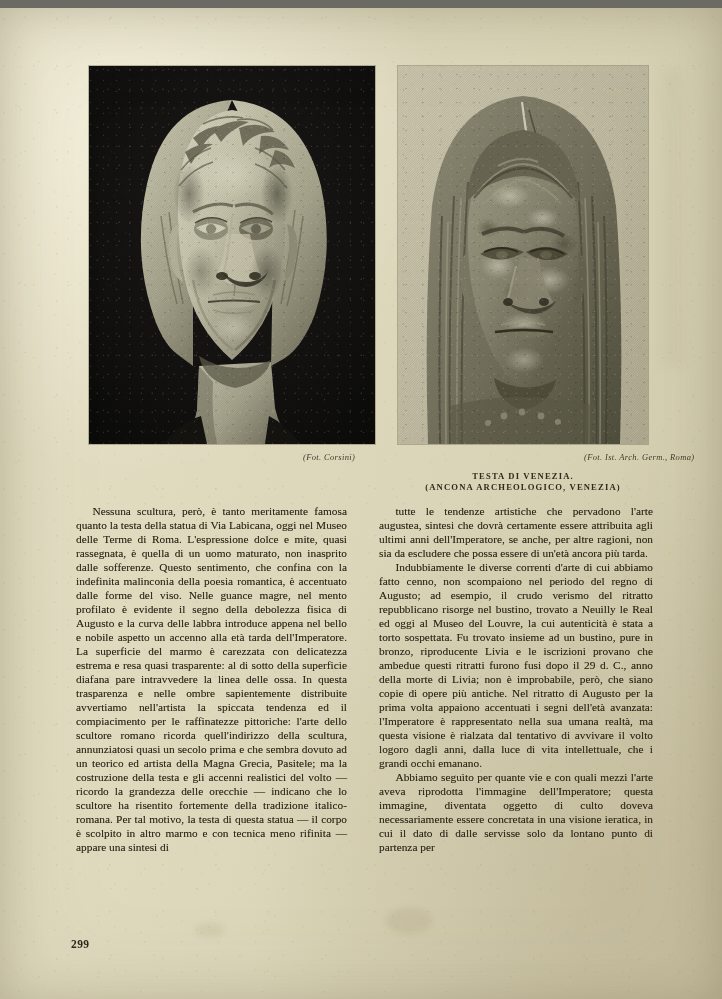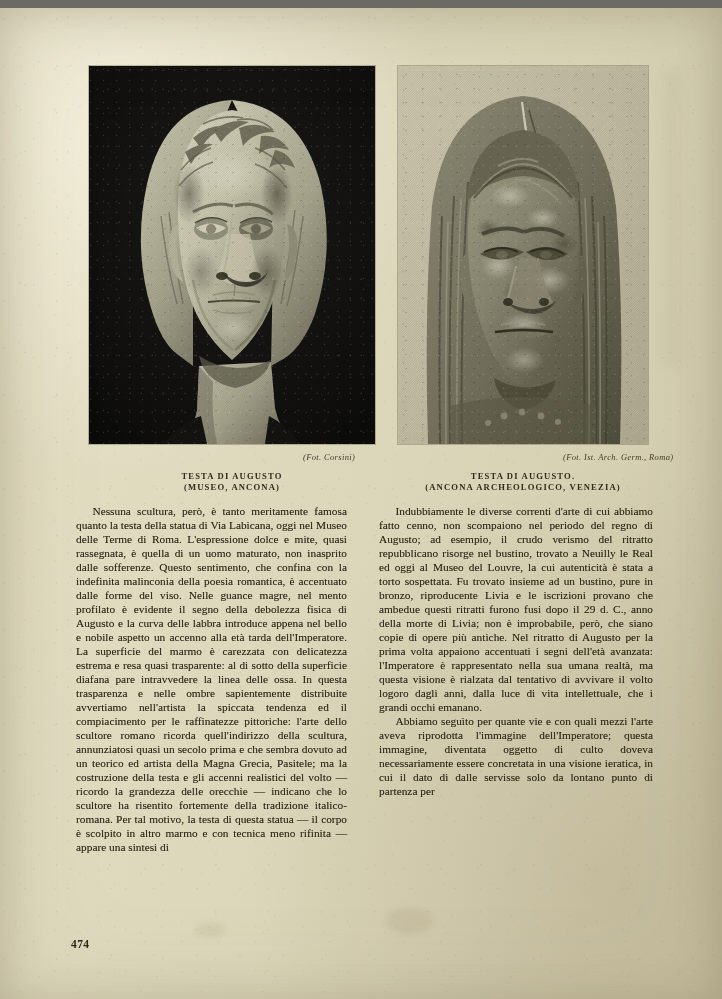--- a/index.html
+++ b/index.html
@@ -94,21 +94,21 @@
   .credit {
     position: absolute;
     font-family: "Liberation Serif", "DejaVu Serif", serif;
     font-style: italic;
     font-size: 8.5px;
     letter-spacing: .35px;
     color: #40392a;
     white-space: nowrap;
   }
   #credit-left  { left: 303px; top: 444px; }
-  #credit-right { left: 563px; top: 444px; }
+  #credit-right { left: 584px; top: 444px; }
 
   .plate-caption {
     position: absolute;
     text-align: center;
     font-family: "Liberation Serif", "DejaVu Serif", serif;
     font-size: 8.6px;
     font-weight: bold;
     letter-spacing: 1.15px;
     line-height: 11px;
     color: #2f2a1c;
@@ -402,40 +402,37 @@
         </svg>
         <div class="halftone"></div>
         <div class="photo-noise"></div>
       </div>
     </div>
   </div>
 
   <div class="credit" id="credit-left">(Fot. Corsini)</div>
   <div class="credit" id="credit-right">(Fot. Ist. Arch. Germ., Roma)</div>
 
-  <div class="plate-caption" id="caption-left">
-    <div>TESTA DI AUGUSTO</div>
-    <div>(MUSEO, ANCONA)</div>
-  </div>
   <div class="plate-caption" id="caption-right">
-    <div>TESTA DI AUGUSTO.</div>
+    <div>TESTA DI VENEZIA.</div>
     <div>(ANCONA ARCHEOLOGICO, VENEZIA)</div>
   </div>
 
   <div class="columns">
     <div class="col" id="col-left">
       <p>Nessuna scultura, però, è tanto meritamente famosa quanto la testa della statua di Via Labicana, oggi nel Museo delle Terme di Roma. L'espressione dolce e mite, quasi rassegnata, è quella di un uomo maturato, non inasprito dalle sofferenze. Questo sentimento, che confina con la indefinita malinconia della poesia romantica, è accentuato dalle forme del viso. Nelle guance magre, nel mento profilato è evidente il segno della debolezza fisica di Augusto e la curva delle labbra introduce appena nel bello e nobile aspetto un accenno alla età tarda dell'Imperatore. La superficie del marmo è carezzata con delicatezza estrema e resa quasi trasparente: al di sotto della superficie diafana pare intravvedere la linea delle ossa. In questa trasparenza e nelle ombre sapientemente distribuite avvertiamo nell'artista la spiccata tendenza ed il compiacimento per le raffinatezze pittoriche: l'arte dello scultore romano ricorda quell'indirizzo della scultura, annunziatosi quasi un secolo prima e che sembra dovuto ad un teorico ed artista della Magna Grecia, Pasitele; ma la costruzione della testa e gli accenni realistici del volto — ricordo la grandezza delle orecchie — indicano che lo scultore ha risentito fortemente della tradizione italico-romana. Per tal motivo, la testa di questa statua — il corpo è scolpito in altro marmo e con tecnica meno rifinita — appare una sintesi di</p>
     </div>
     <div class="col" id="col-right">
+      <p>tutte le tendenze artistiche che pervadono l'arte augustea, sintesi che dovrà certamente essere attribuita agli ultimi anni dell'Imperatore, se anche, per altre ragioni, non sia da escludere che possa essere di un'età ancora più tarda.</p>
       <p class="cont">Indubbiamente le diverse correnti d'arte di cui abbiamo fatto cenno, non scompaiono nel periodo del regno di Augusto; ad esempio, il crudo verismo del ritratto repubblicano risorge nel bustino, trovato a Neuilly le Real ed oggi al Museo del Louvre, la cui autenticità è stata a torto sospettata. Fu trovato insieme ad un bustino, pure in bronzo, riproducente Livia e le iscrizioni provano che ambedue questi ritratti furono fusi dopo il 29 d. C., anno della morte di Livia; non è improbabile, però, che siano copie di opere più antiche. Nel ritratto di Augusto per la prima volta appaiono accentuati i segni dell'età avanzata: l'Imperatore è rappresentato nella sua umana realtà, ma questa visione è rialzata dal tentativo di avvivare il volto logoro dagli anni, dalla luce di vita intellettuale, che i grandi occhi emanano.</p>
       <p class="cont">Abbiamo seguìto per quante vie e con quali mezzi l'arte aveva riprodotta l'immagine dell'Imperatore; questa immagine, diventata oggetto di culto doveva necessariamente essere concretata in una visione ieratica, in cui il dato di dalle servisse solo da lontano punto di partenza per</p>
     </div>
   </div>
 
-  <div id="folio">474</div>
+  <div id="folio">299</div>
 
   <div class="smudge" id="smudge-1"></div>
   <div class="smudge" id="smudge-2"></div>
   <div class="smudge" id="smudge-3"></div>
 
   <div id="grain"></div>
   <div id="vignette"></div>
 </div>
 
 </body></html>

